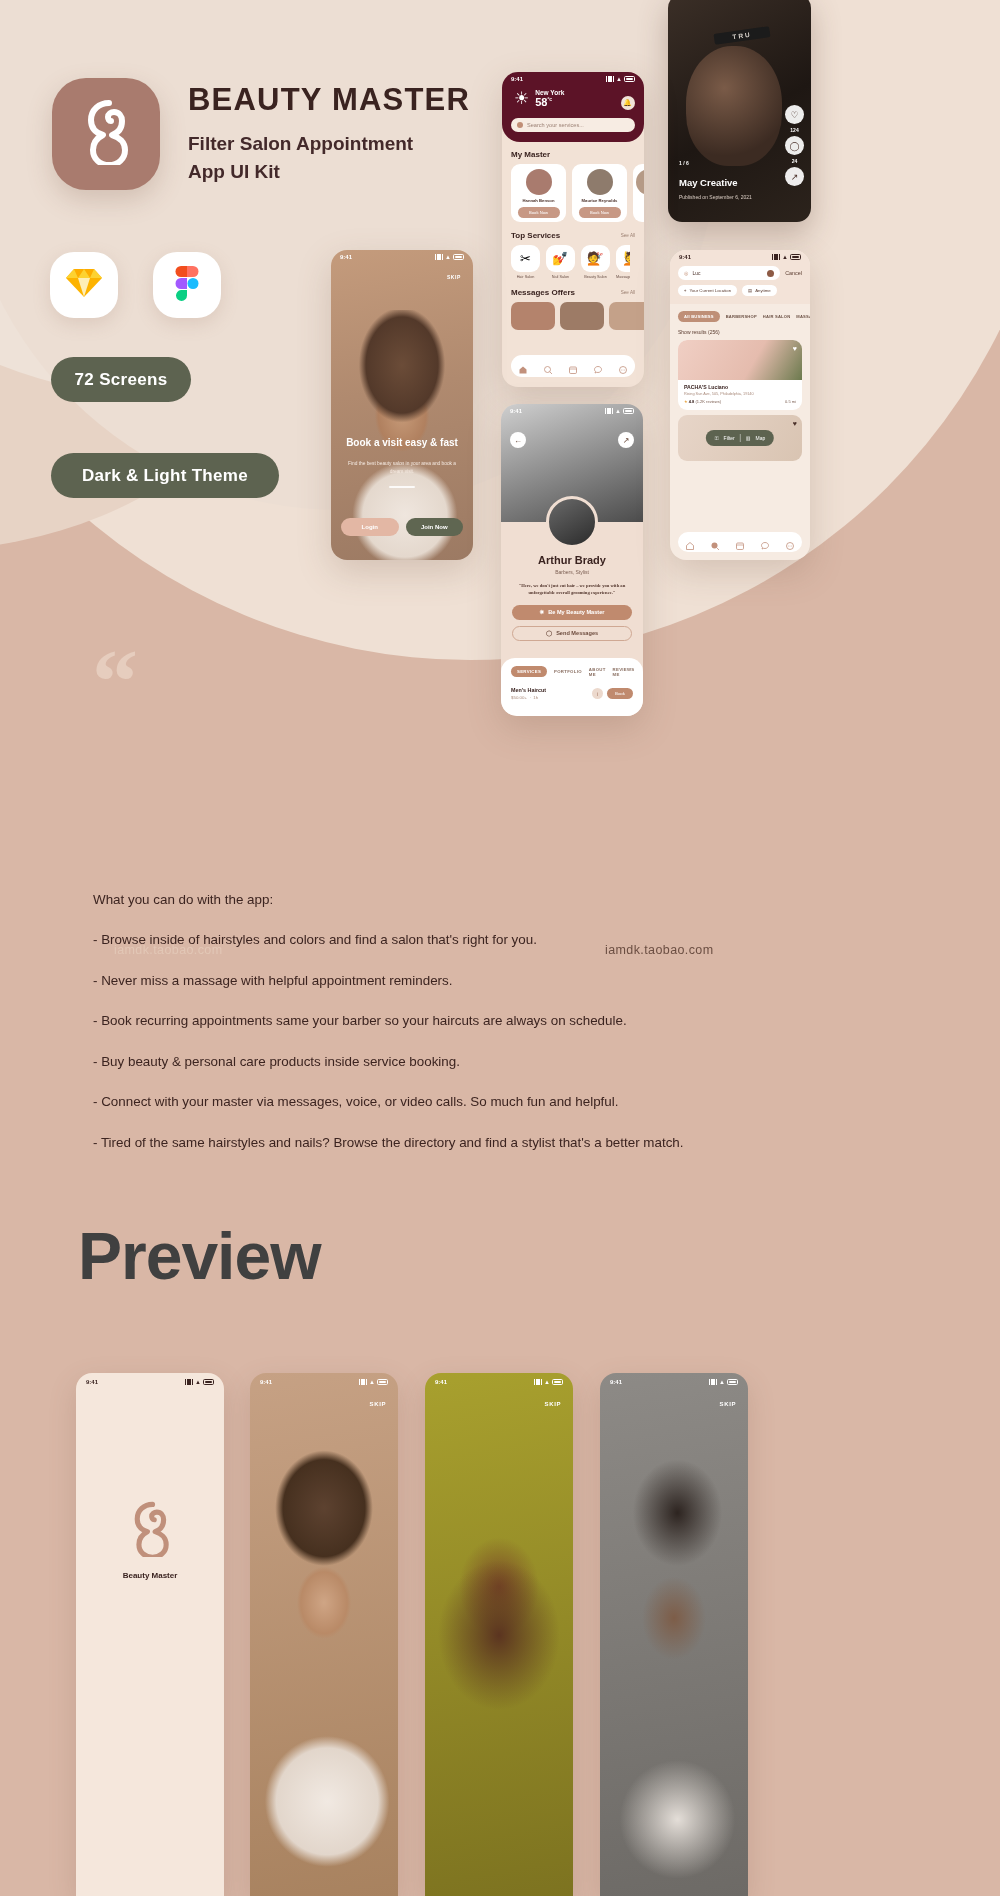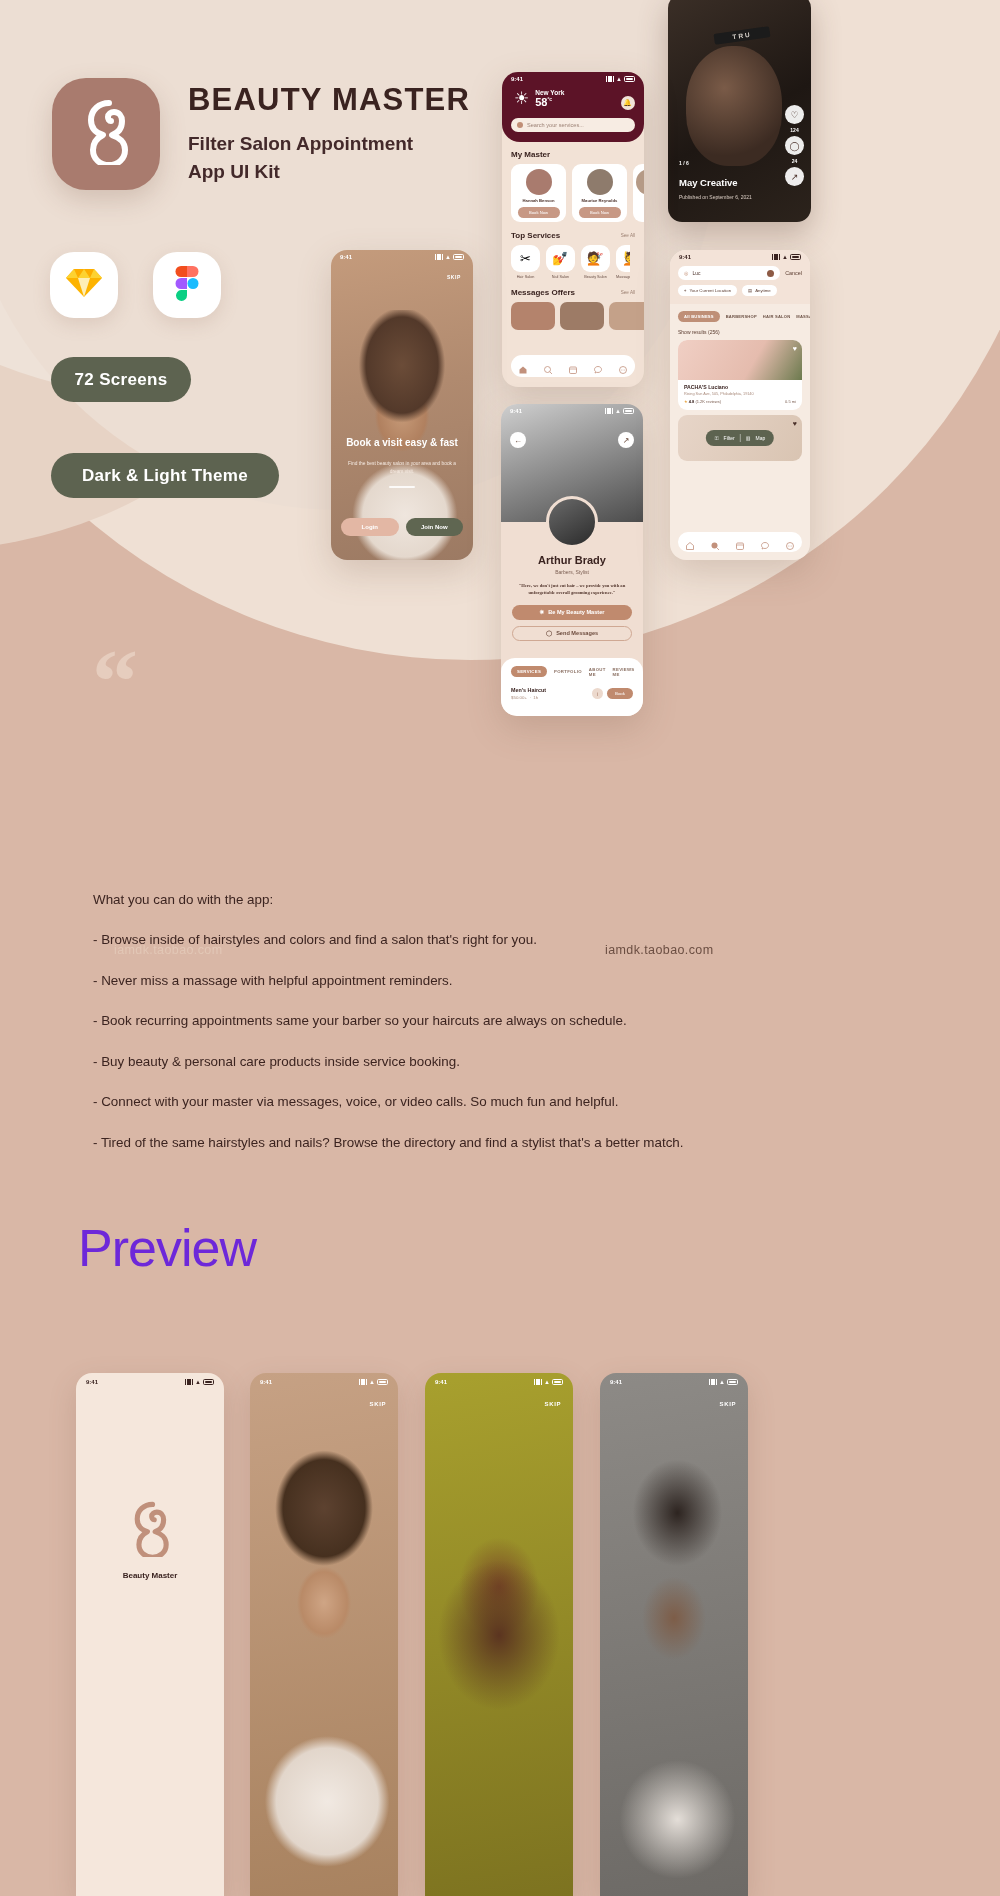--- a/index.html
+++ b/index.html
@@ -232,22 +232,22 @@
   .bullets { position:absolute; left:93px; top:889px; width:640px;
              font-size:13.4px; line-height:1.6; color:#3c2420; }
   .bullets .b { margin-bottom:19px; }
 
   
   .wm { position:absolute; font-size:12.5px; color:#e2c7b6; letter-spacing:.4px; }
   .wm-1 { left:114px; top:943px; }
   .wm-2 { left:605px; top:943px; color:#6b4e42; }
 
   
-  .preview-title { position:absolute; left:78px; top:1218px; font-size:52px;
-                   font-weight:normal; letter-spacing:-1px; color:#6d28d9; }
+  .preview-title { position:absolute; left:78px; top:1218px; font-size:66px;
+                   font-weight:bold; letter-spacing:-1px; color:#404040; }
 
   
   .pv { position:absolute; top:1373px; width:148px; height:523px;
         border-radius:16px 16px 0 0; overflow:hidden;
         box-shadow:0 10px 28px rgba(120,85,70,.2); }
   .pv .statusbar { font-size:6px; padding:6px 10px 0; }
   .pv-skip { position:absolute; right:12px; top:28px; font-size:6px; font-weight:bold;
              color:#fff; letter-spacing:.6px; }
   #pv-1 { left:76px; background:#f5e7dc; }
   #pv-1 .statusbar { color:#3a2320; }

